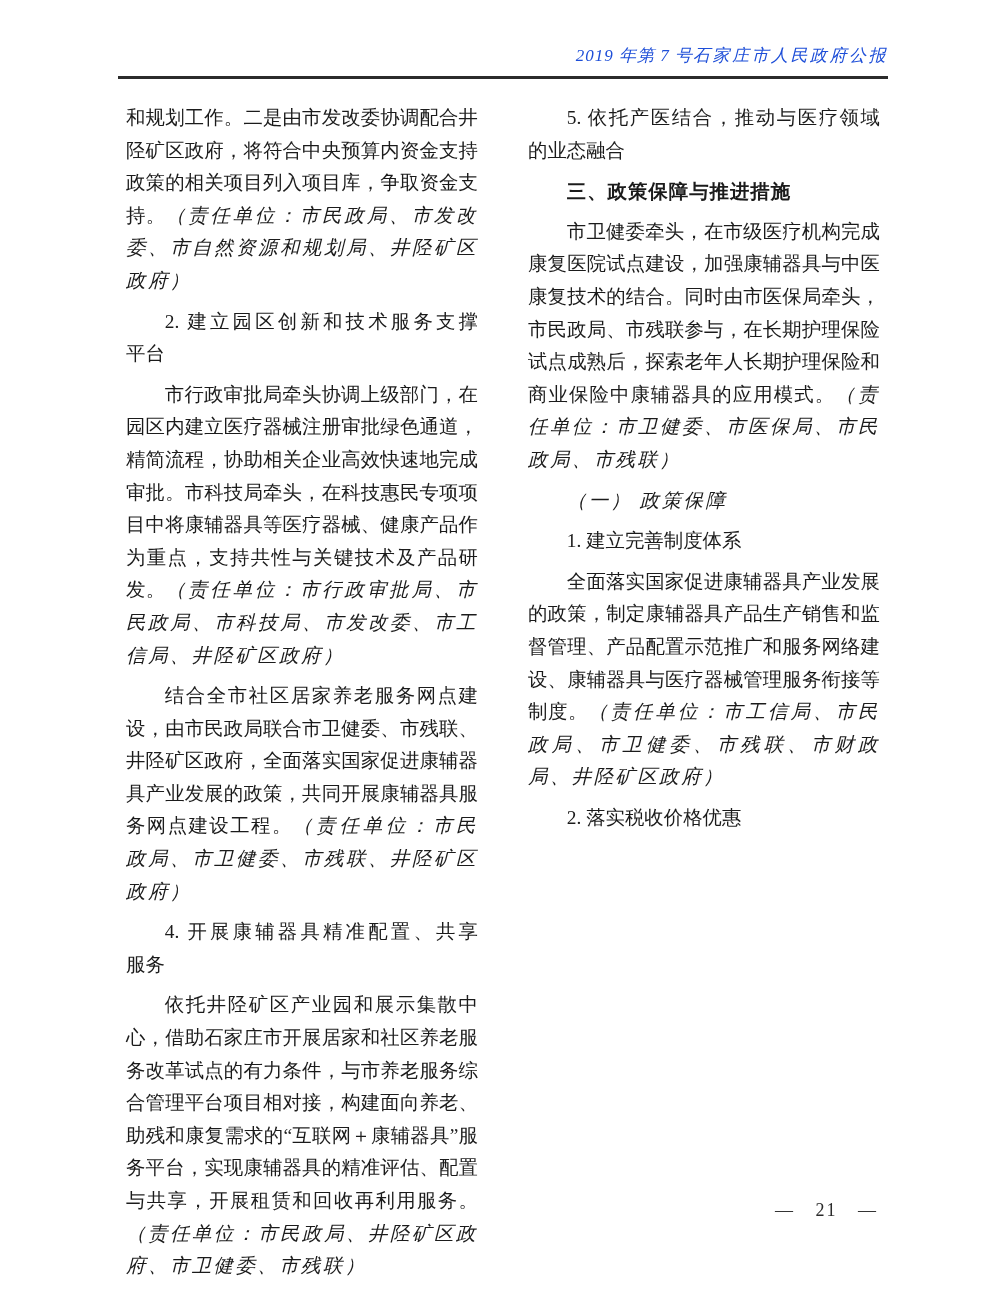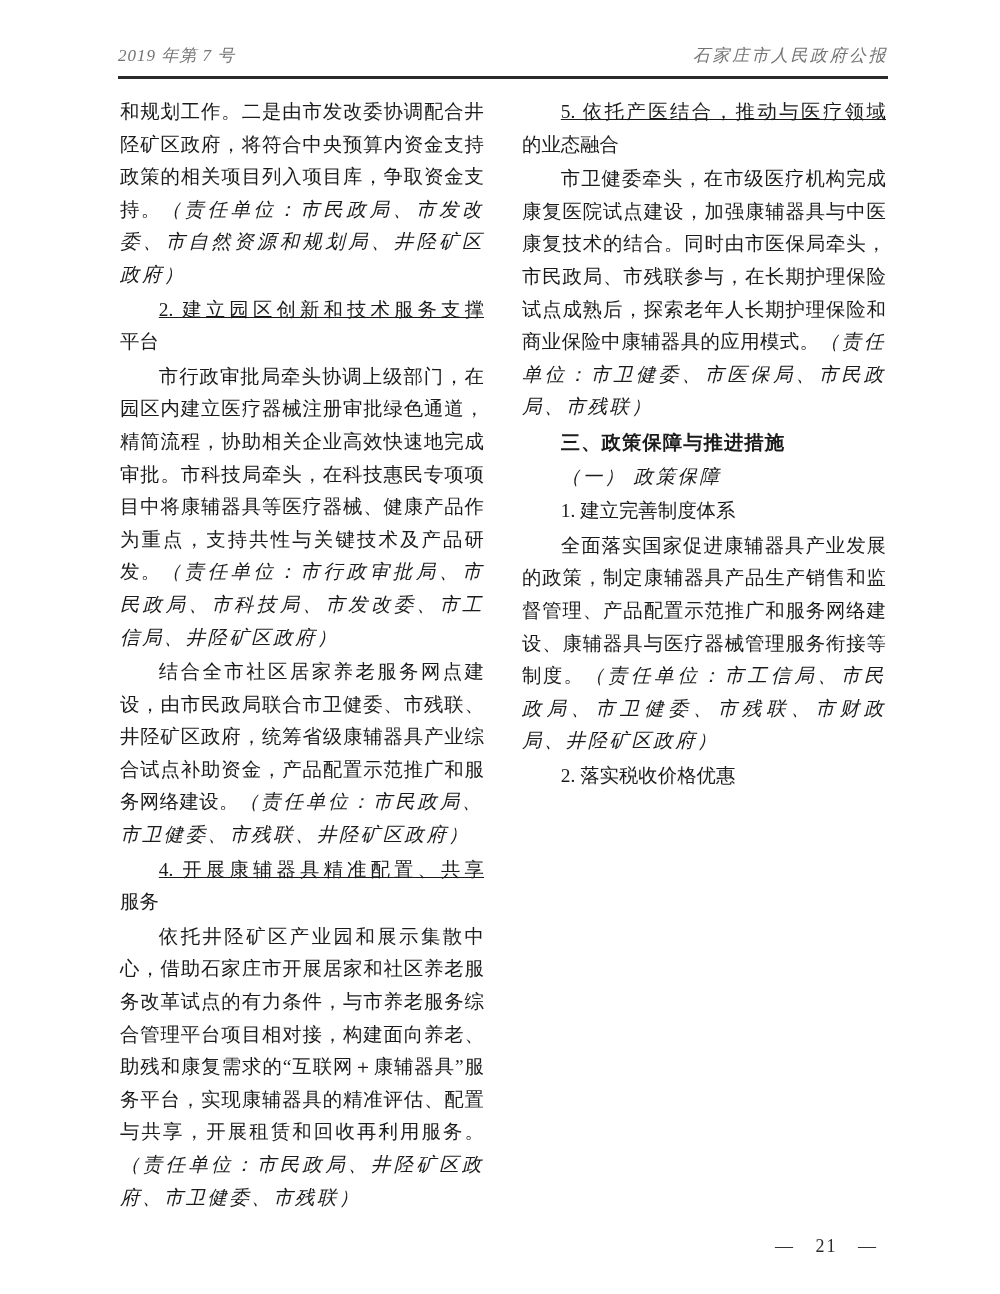--- a/index.html
+++ b/index.html
@@ -11,67 +11,66 @@
     color: #1b1b1b;
     overflow: hidden;
   }
   .page {
     position: absolute;
     left: 118px; top: 44px;
     width: 770px;
   }
   .page-header {
     display: flex;
-    justify-content: space-between;
+    justify-content: flex-end;
     align-items: flex-end;
     font-style: italic;
     font-size: 17px;
-    color: #737373;
+    color: #1d4ed8;
   }
   .issue { letter-spacing: 1px; }
   .publication { letter-spacing: 2.5px; }
   .header-rule {
     border: none;
     border-bottom: 3px solid #2b2b2b;
     margin: 9px 0 0 0;
     height: 0;
   }
   .columns {
     display: flex;
     gap: 34px;
     margin-top: 15px;
   }
   .col {
     width: 368px;
     font-size: 19.4px;
     line-height: 32.6px;
     text-align: justify;
   }
-  .col p { margin: 2px; }
+  .col p { margin: 8px; }
   .ind { text-indent: 2em; }
   .kai {
     font-style: italic;
     letter-spacing: 2.5px;
   }
   .bold-head {
     font-family: "Liberation Sans", sans-serif;
     font-weight: bold;
     letter-spacing: 1px;
   }
   .hl1 {
     display: block;
     text-indent: 2em;
     text-align: justify;
     text-align-last: justify;
-    text-decoration: underline;
   }
   .hl2 { display: block; text-indent: 0; }
   .page-footer {
     position: absolute;
-    top: 1236px;
+    top: 1200px;
     right: 122px;
     font-size: 18px;
     letter-spacing: 2px;
     word-spacing: 14px;
     color: #2a2a2a;
   }
 </style>
 </head>
 <body>
 
@@ -85,35 +84,35 @@
 
   <div class="columns">
 
     <div class="col">
       <p><span>和规划工作。二是由市发改委协调配合井陉矿区政府，将符合中央预算内资金支持政策的相关项目列入项目库，争取资金支持。</span><span class="kai">（责任单位：市民政局、市发改委、市自然资源和规划局、井陉矿区政府）</span></p>
       <p>
           <span class="hl1">2. 建立园区创新和技术服务支撑</span>
           <span class="hl2">平台</span>
         </p>
       <p class="ind"><span>市行政审批局牵头协调上级部门，在园区内建立医疗器械注册审批绿色通道，精简流程，协助相关企业高效快速地完成审批。市科技局牵头，在科技惠民专项项目中将康辅器具等医疗器械、健康产品作为重点，支持共性与关键技术及产品研发。</span><span class="kai">（责任单位：市行政审批局、市民政局、市科技局、市发改委、市工信局、井陉矿区政府）</span></p>
-      <p class="ind"><span>结合全市社区居家养老服务网点建设，由市民政局联合市卫健委、市残联、井陉矿区政府，统筹省级康辅器具产业综合试点补助资金，产品配置示范推广和服务网络建设。</span><span class="kai">（责任单位：市民政局、市卫健委、市残联、井陉矿区政府）</span></p>
+      <p class="ind"><span>结合全市社区居家养老服务网点建设，由市民政局联合市卫健委、市残联、井陉矿区政府，全面落实国家促进康辅器具产业发展的政策，共同开展康辅器具服务网点建设工程。</span><span class="kai">（责任单位：市民政局、市卫健委、市残联、井陉矿区政府）</span></p>
       <p>
           <span class="hl1">4. 开展康辅器具精准配置、共享</span>
           <span class="hl2">服务</span>
         </p>
       <p class="ind"><span>依托井陉矿区产业园和展示集散中心，借助石家庄市开展居家和社区养老服务改革试点的有力条件，与市养老服务综合管理平台项目相对接，构建面向养老、助残和康复需求的“互联网＋康辅器具”服务平台，实现康辅器具的精准评估、配置与共享，开展租赁和回收再利用服务。</span><span class="kai">（责任单位：市民政局、井陉矿区政府、市卫健委、市残联）</span></p>
     </div>
 
     <div class="col">
       <p>
           <span class="hl1">5. 依托产医结合，推动与医疗领域</span>
           <span class="hl2">的业态融合</span>
         </p>
+      <p class="ind bold-head">三、政策保障与推进措施</p>
       <p class="ind"><span>市卫健委牵头，在市级医疗机构完成康复医院试点建设，加强康辅器具与中医康复技术的结合。同时由市医保局牵头，市民政局、市残联参与，在长期护理保险试点成熟后，探索老年人长期护理保险和商业保险中康辅器具的应用模式。</span><span class="kai">（责任单位：市卫健委、市医保局、市民政局、市残联）</span></p>
-      <p class="ind bold-head">三、政策保障与推进措施</p>
       <p class="ind kai">（一） 政策保障</p>
       <p class="ind">1. 建立完善制度体系</p>
       <p class="ind"><span>全面落实国家促进康辅器具产业发展的政策，制定康辅器具产品生产销售和监督管理、产品配置示范推广和服务网络建设、康辅器具与医疗器械管理服务衔接等制度。</span><span class="kai">（责任单位：市工信局、市民政局、市卫健委、市残联、市财政局、井陉矿区政府）</span></p>
       <p class="ind">2. 落实税收价格优惠</p>
     </div>
 
   </div>
 </div>
 
 <div class="page-footer">— 21 —</div>

